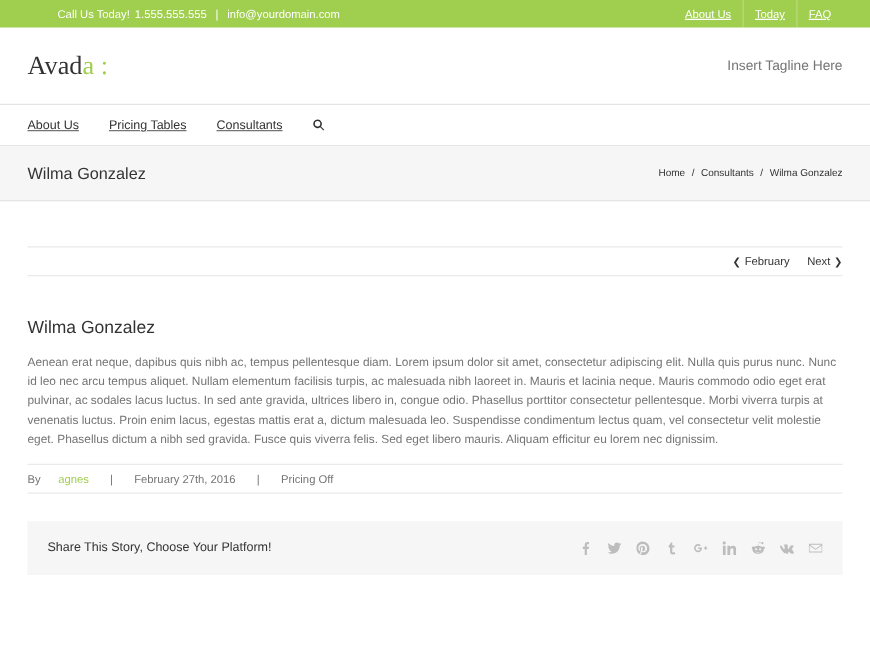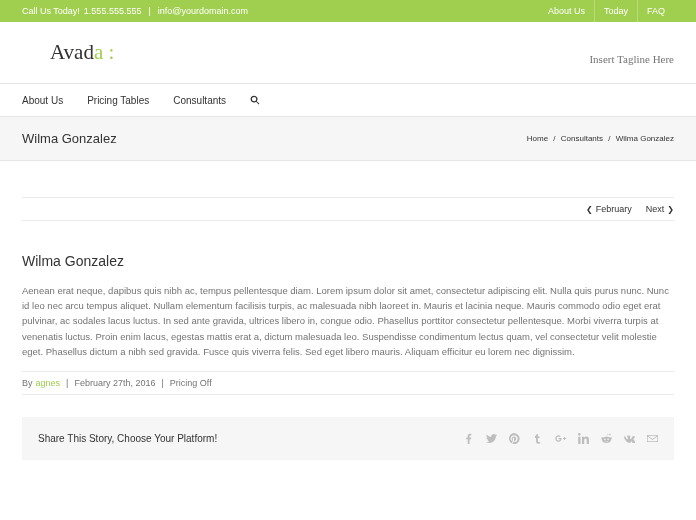--- a/index.html
+++ b/index.html
@@ -1,32 +1,32 @@
 <!DOCTYPE html>
 <html><head>
 <meta charset="utf-8">
 <style>
   * { box-sizing: border-box; margin: 0; padding: 0; }
   body { font-family: Arial, Helvetica, sans-serif; background: #fff; color: #747474; width: 696px; }
   a { text-decoration: none; color: inherit; }
-  ul { list-style: none; }
+  ul { list-style: none; text-decoration: underline; }
 
   
   .topbar { background: #a0ce4e; color: #fff; font-size: 9px; display: flex; justify-content: space-between; padding: 0 22px; height: 22px; align-items: center; }
-  .topbar-left { display: flex; gap: 4px; }
+  .topbar-left { display: flex; gap: 4px; margin-left: 24px; }
   .topbar-left .sep { margin: 0 3px; }
   .topbar-menu { display: flex; }
   .topbar-menu li { padding: 0 9px; border-left: 1px solid rgba(255,255,255,0.25); line-height: 22px; }
   .topbar-menu li:first-child { border-left: none; }
 
   
-  .header { display: flex; justify-content: space-between; align-items: flex-end; padding: 18px 22px; margin-left: 28px; }
+  .header { display: flex; justify-content: space-between; align-items: center; padding: 18px 22px; }
   .logo { font-family: Georgia, serif; font-size: 21px; color: #333; letter-spacing: 0; }
   .logo .accent { color: #a0ce4e; }
-  .tagline { font-size: 11px; color: #747474; font-family: Liberation Serif, serif; }
+  .tagline { font-size: 11px; color: #747474; }
 
   
   .mainnav { border-top: 1px solid #e5e5e5; border-bottom: 1px solid #e5e5e5; padding: 0 22px; }
   .mainnav ul { display: flex; align-items: center; height: 32px; }
   .mainnav li { font-size: 10px; color: #333; margin-right: 24px; cursor: pointer; }
   .search-icon svg { width: 10px; height: 10px; fill: #333; display: block; }
 
   
   .titlebar { background: #f6f6f6; border-bottom: 1px solid #e5e5e5; display: flex; justify-content: space-between; align-items: center; padding: 14px 22px; }
   .titlebar h1 { font-size: 13px; font-weight: normal; color: #333; }
@@ -34,21 +34,21 @@
   .breadcrumb .slash { margin: 0 3px; }
 
   
   .content { padding: 0 22px; }
   .spacer { height: 36px; }
   .navlinks-row { border-top: 1px solid #eaeaea; border-bottom: 1px solid #eaeaea; display: flex; justify-content: flex-end; align-items: center; height: 24px; gap: 14px; }
   .navlink { font-size: 9px; color: #333; display: flex; align-items: center; gap: 3px; cursor: pointer; }
   .chev { font-size: 8px; }
   .post-title { font-size: 14px; color: #333; font-weight: normal; margin: 32px 0 14px; }
   .para { font-size: 9.5px; line-height: 1.6; color: #747474; margin-bottom: 12px; }
-  .meta-row { border-top: 1px solid #eaeaea; border-bottom: 1px solid #eaeaea; padding: 6px 0; font-size: 9px; color: #747474; display: flex; gap: 3px; align-items: center; }
+  .meta-row { border-top: 1px solid #eaeaea; border-bottom: 1px solid #eaeaea; padding: 6px 0; font-size: 9px; color: #747474; display: flex; gap: 14px; align-items: center; }
   .meta-row .author { color: #a0ce4e; }
   .meta-row .pipe { margin: 0 3px; }
 
   
   .sharebox { background: #f6f6f6; margin-top: 22px; padding: 16px 16px; display: flex; justify-content: space-between; align-items: center; }
   .share-text { font-size: 10px; color: #333; text-align: center; }
   .share-icons { display: flex; gap: 12px; }
   .share-icons .icon { cursor: pointer; }
   .share-icons svg { width: 11px; height: 11px; fill: #bebdbd; display: block; }
 </style>

